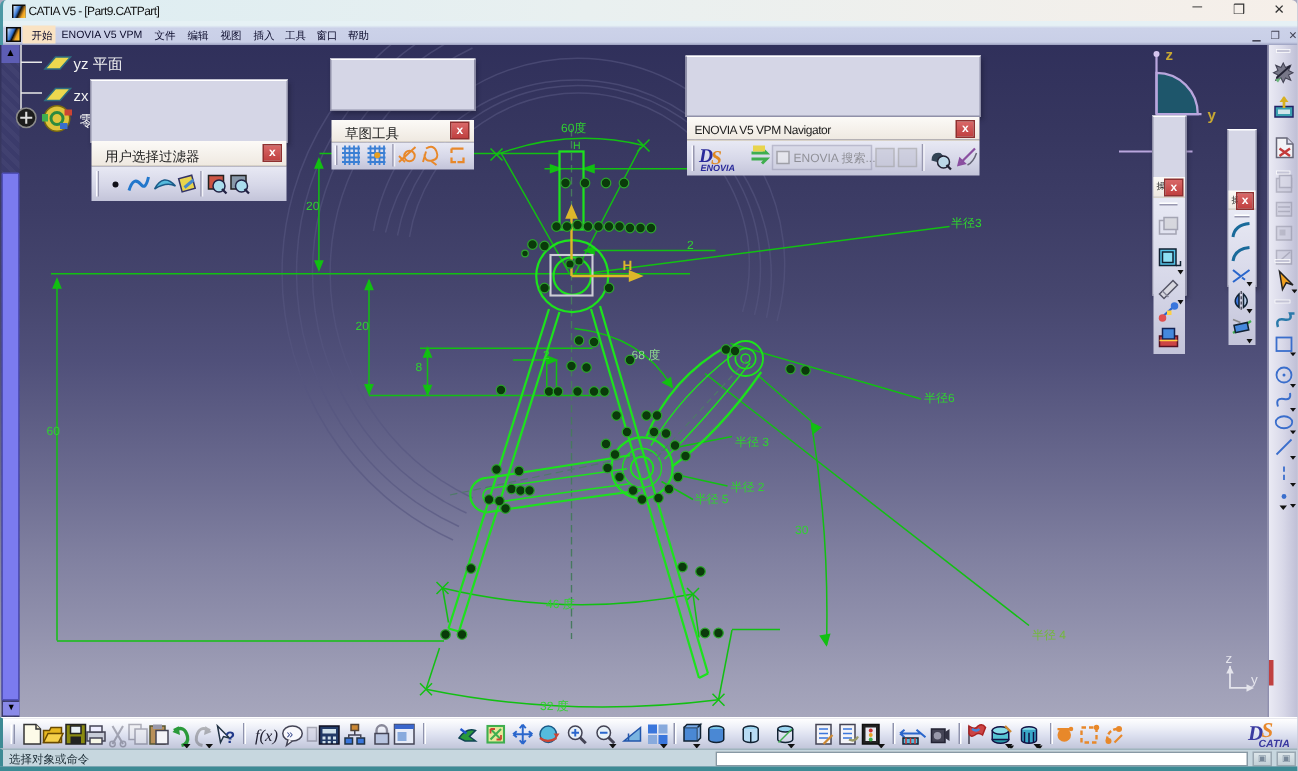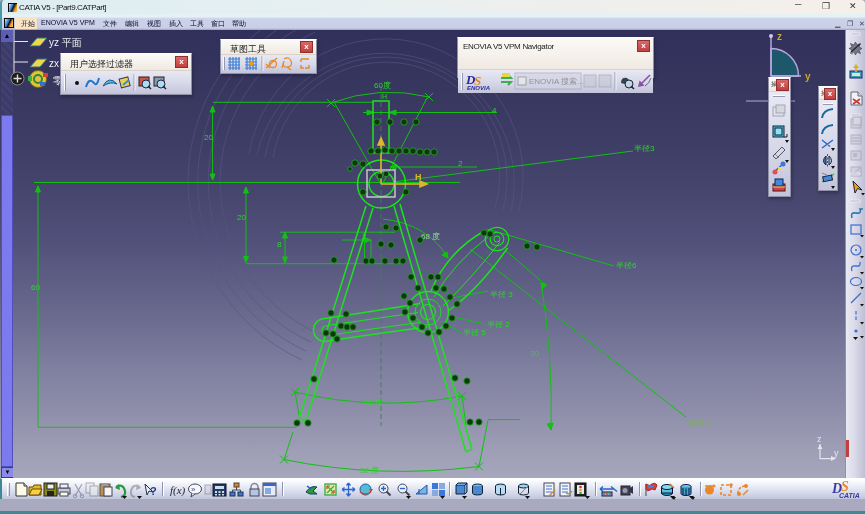--- a/index.html
+++ b/index.html
@@ -21,21 +21,21 @@
 #canvas{position:absolute;left:0;top:30px;width:845px;height:448px;background:linear-gradient(#30305b 0%,#36365f 12%,#3d3d66 25%,#46466e 37%,#50507a 47%,#5e5e85 56%,#6e6e92 66%,#8080a0 76%,#9090ac 86%,#9e9eb6 94%,#a6a6bc 100%);}
 
 #lsb{position:absolute;left:1px;top:30px;width:12px;height:448px;background:repeating-linear-gradient(45deg,#3b3b6b 0 3px,#414170 3px 6px);}
 #lsb .up{position:absolute;left:0;top:0;width:12px;height:12px;background:#5d5db4;color:#000;font-size:7px;text-align:center;line-height:12px;}
 #lsb .thumb{position:absolute;left:0;top:85px;width:12px;height:352px;background:#7b7bef;border:1px solid #5050b8;border-radius:1px;}
 #lsb .dn{position:absolute;left:1px;top:438px;width:11px;height:9px;background:#8a8ae8;color:#000;font-size:6px;text-align:center;line-height:9px;}
 
 #rbar{position:absolute;left:845px;top:30px;width:20px;height:448px;background:linear-gradient(90deg,#eaeaf4 0%,#d8d8e8 50%,#bfbfd6 100%);border-left:1px solid #8f8fae;}
 
 .panel{position:absolute;border:1px solid #9090a8;border-top:1px solid #fff;box-shadow:1px 2px 3px rgba(20,20,40,.4);background:#d5d6e6;}
-.ptitle{background:linear-gradient(#fcfaf7,#efe9e1);position:relative;border-bottom:1px solid #d8d2c8;}
+.ptitle{background:linear-gradient(#fcfaf7,#efe9e1);position:relative;border-bottom:1px solid #d8d2c8;margin-top:40px;}
 .ptitle span{font-size:9px;color:#222;position:absolute;left:9px;top:4px;white-space:nowrap;}
 .pX{position:absolute;width:13px;height:12px;background:linear-gradient(#d96868,#c04040);border:1px solid #8f3030;color:#fff;font-size:8px;line-height:10px;text-align:center;font-weight:bold;}
 .pbody{background:linear-gradient(#e8e9f4 0%,#d6d7e8 55%,#c3c4d9 100%);position:relative;}
 .grip{position:absolute;width:1px;border-left:1px solid #fafaff;border-right:1px solid #9898b0;}
 
 #bbar{position:absolute;left:0;top:478px;width:865px;height:21px;background:linear-gradient(#ffffff 0%,#eef0f8 30%,#dadeee 60%,#c2c6da 100%);border-top:1px solid #fff;border-left:2px solid #3d8a94;}
 #bbar .hgrip{position:absolute;top:4px;width:3px;height:13px;border-left:1px solid #fff;border-right:1px solid #8f93ad;}
 
 #sbar{position:absolute;left:0;top:499px;width:865px;height:12px;background:#c7d7df;border-left:2px solid #3d8a94;border-top:1px solid #9fb3bd;}
 #sbar .stext{position:absolute;left:4px;top:1px;font-size:9px;color:#1a2a33;transform:scale(0.85);transform-origin:0 0;}
@@ -461,21 +461,21 @@
             <circle cx="52" cy="9" r="3.5"></circle>
               <path d="M45,13 L56,3 M45,9 l4,4"></path>
             <path d="M63,4 q5,-3 7,2 q2,5 -3,6 q-5,1 -5,-4 M66,12 l4,3 M63,6 l-2,7"></path>
             <path d="M80,4 l8,0 M80,4 l0,3 M84,13 l4,0 0,-3 M80,10 l0,3 3,0" stroke-width="1.5"></path>
           </g>
         </svg>
       </div>
     </div>
 
     <div class="panel" style="left:457px;top:37px;width:197px;height:41px;">
-      <div class="ptitle" style="height:32px;">
+      <div class="ptitle" style="height:16px;">
           <span style="left:5px;font-size:8px;letter-spacing:-0.3px;">ENOVIA V5 VPM Navigator</span>
           <div class="pX" style="right:3px;top:2px;">x</div>
         </div>
       <div class="pbody" style="height:23px;">
         <div class="grip" style="left:3px;top:3px;height:17px;"></div>
         <svg width="197" height="23" xmlns="http://www.w3.org/2000/svg">
           <text x="8" y="14" font-size="13" font-style="italic" font-weight="bold" fill="#2a2a9a" font-family="Liberation Serif, serif">D</text>
           <text x="16" y="15" font-size="13" font-style="italic" font-weight="bold" fill="#e08820" font-family="Liberation Serif, serif">S</text>
           <text x="9" y="20" font-size="6" font-style="italic" font-weight="bold" fill="#2a2a9a" font-family="Liberation Sans, sans-serif">ENOVIA</text>
           <path d="M43,8 h10 l-3,-3 M43,12 h10 l-3,3" stroke="#3fae4f" stroke-width="2" fill="none"></path>
@@ -829,14 +829,20 @@
         <path d="M404,17 l5,0 -2.5,3 z"></path>
           <path d="M438,17 l5,0 -2.5,3 z"></path>
         <path d="M460,17 l5,0 -2.5,3 z"></path>
           <path d="M523,17 l5,0 -2.5,3 z"></path>
         <path d="M583,17 l5,0 -2.5,3 z"></path>
           <path d="M668,17 l5,0 -2.5,3 z"></path>
         <path d="M687,17 l5,0 -2.5,3 z"></path>
       </g>
     </svg>
   </div>
+  <div id="sbar">
+    <div class="stext">选择对象或命令</div>
+    <div class="sinput"></div>
+    <div class="sbtn" style="left:833px;">▣</div>
+    <div class="sbtn" style="left:849px;">▣</div>
+  </div>
   <div id="teal"></div>
 </div>
 
 </body></html>

